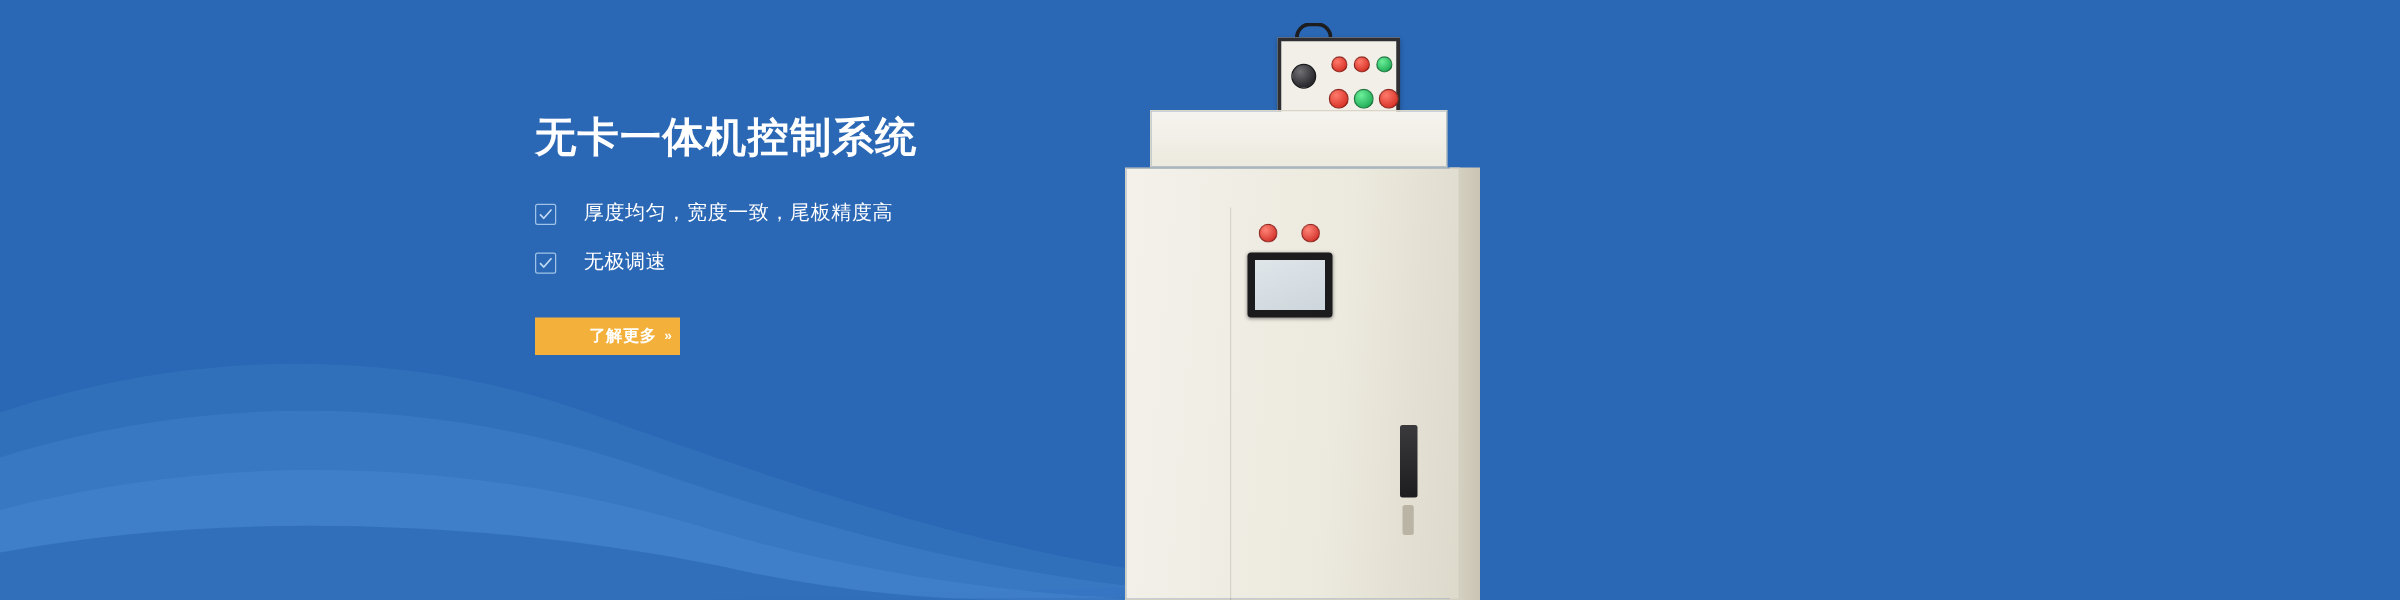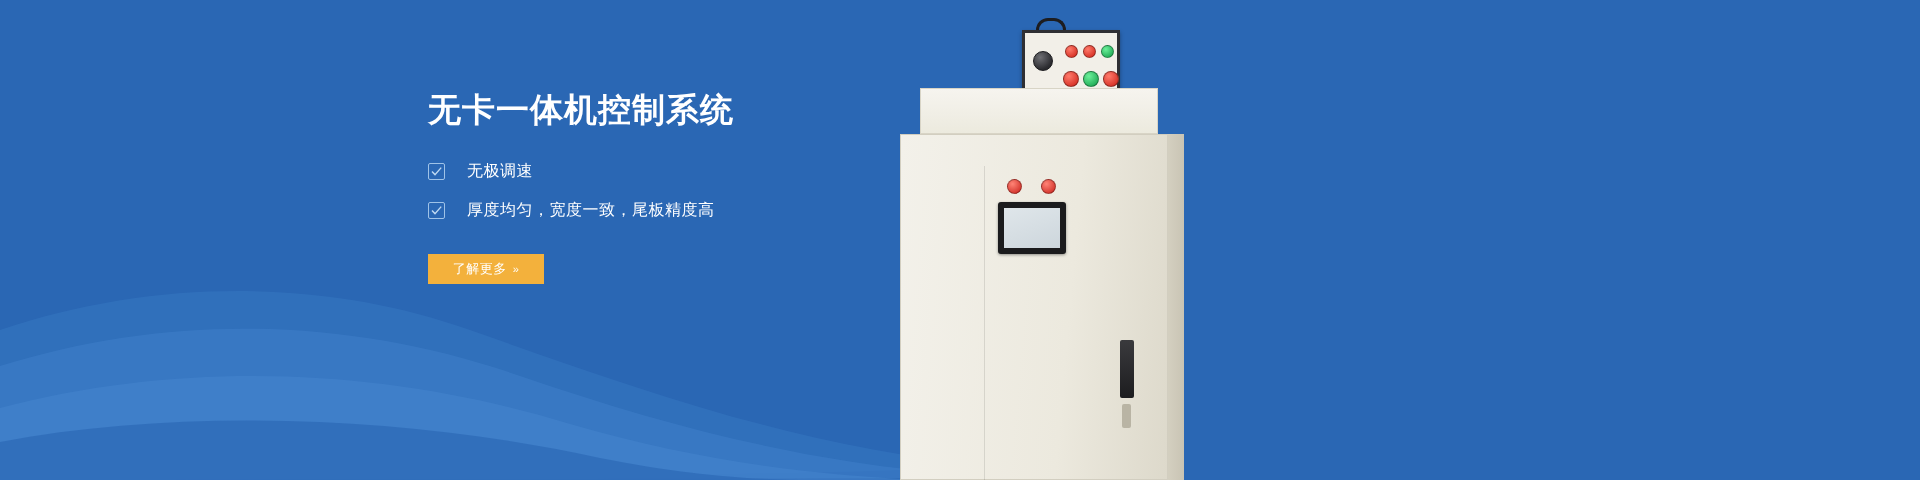--- a/index.html
+++ b/index.html
@@ -30,25 +30,26 @@
     width:17px;height:17px;flex:0 0 17px;margin-right:22px;
     border:1px solid #9fc3e8;border-radius:2px;position:relative;
     box-sizing:border-box;
   }
   .chk svg{position:absolute;left:1px;top:1px;}
   .feature-label{
     color:#ffffff;font-size:16px;line-height:22px;white-space:nowrap;
     letter-spacing:.5px;
   }
   .cta{
-    display:inline-flex;align-items:center;justify-content:center;
+    display:inline-flex;align-items:center;justify-content:flex-end;
     margin-top:16px;width:116px;height:30px;
     background:#f3b13c;color:#ffffff;border:none;cursor:pointer;
     font-size:13px;font-family:"Liberation Sans","DejaVu Sans",sans-serif;
     letter-spacing:.5px;
+    font-weight:bold;
   }
   .cta .arrow{margin-left:6px;font-size:11px;opacity:.95;}
 
   
   .machine{
     position:absolute;left:898px;top:0px;width:290px;height:480px;
   }
   
   .ctrl-box{
     position:absolute;left:124px;top:30px;width:98px;height:68px;
@@ -126,30 +127,30 @@
 
     <ul class="features">
 
 
       <li class="feature">
         <span class="chk">
           <svg width="13" height="13" viewBox="0 0 13 13">
             <path d="M2 6.5 L5 9.6 L11.2 2.6" fill="none" stroke="#bfd9f2" stroke-width="1.4"></path>
           </svg>
         </span>
-        <span class="feature-label">无极调速</span>
+        <span class="feature-label">厚度均匀，宽度一致，尾板精度高</span>
       </li>
 
       <li class="feature">
         <span class="chk">
           <svg width="13" height="13" viewBox="0 0 13 13">
             <path d="M2 6.5 L5 9.6 L11.2 2.6" fill="none" stroke="#bfd9f2" stroke-width="1.4"></path>
           </svg>
         </span>
-        <span class="feature-label">厚度均匀，宽度一致，尾板精度高</span>
+        <span class="feature-label">无极调速</span>
       </li>
 
     </ul>
 
     <button class="cta">
       <span>了解更多</span>
       <span class="arrow">»</span>
     </button>
 
   </div>

